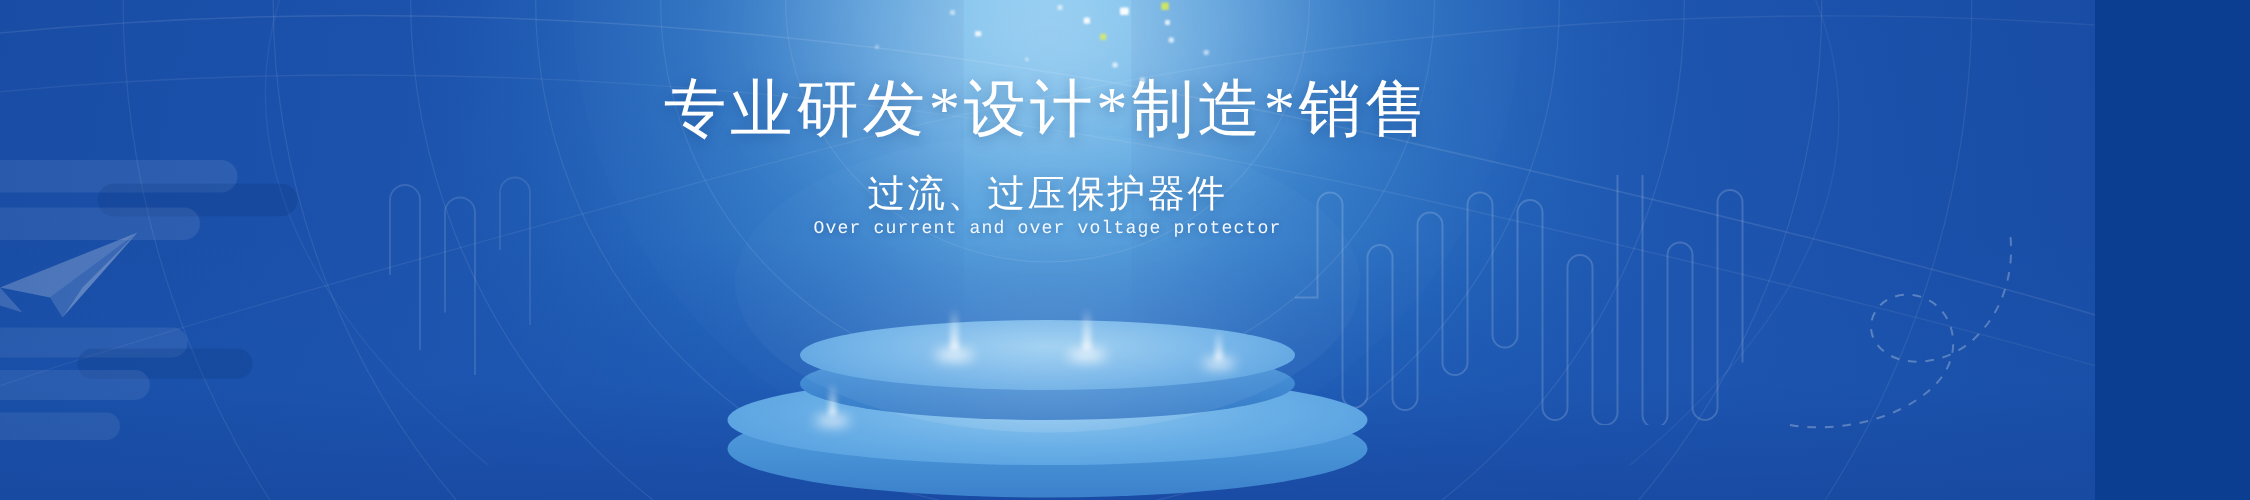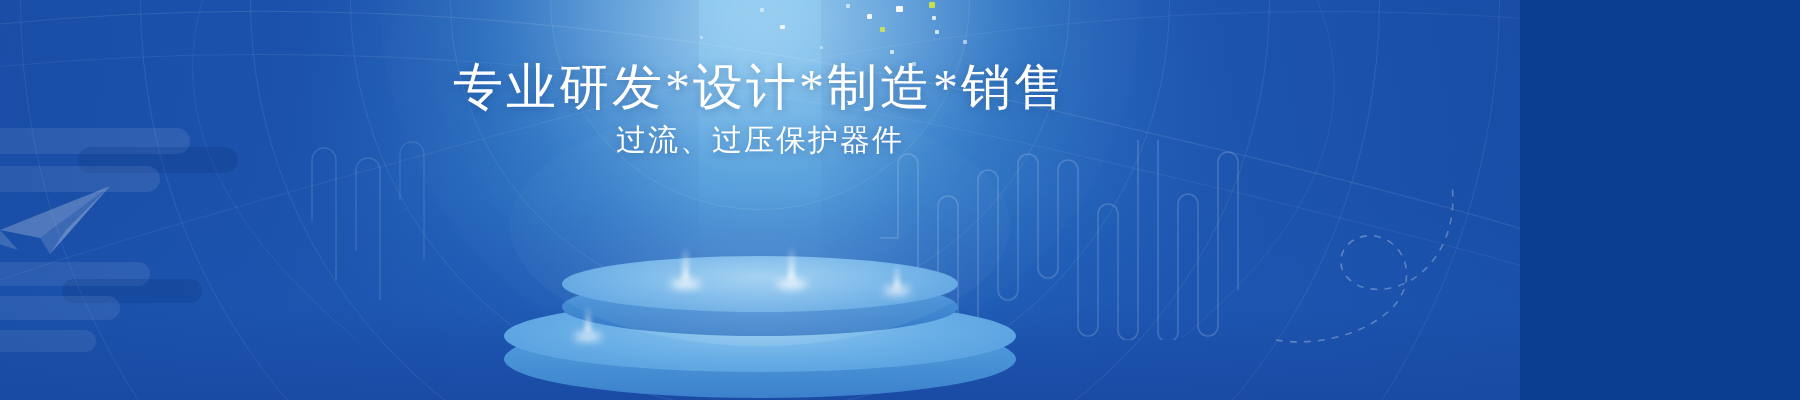--- a/index.html
+++ b/index.html
@@ -1,21 +1,21 @@
 <!DOCTYPE html>
 <html><head>
 <meta charset="utf-8">
 <style>
   * { margin:0; padding:0; box-sizing:border-box; }
   html, body { background:#0b3d91; }
   body { font-family:"Liberation Sans", sans-serif; }
 
   .banner{
     position:relative;
-    width:1520px;
+    width:1676px;
     height:400px;
     overflow:hidden;
     background:#1c5cb5;
   }
 
   
   .bg-base{
     position:absolute; inset:0;
     background:
       radial-gradient(ellipse 900px 560px at 50% -8%,
@@ -92,21 +92,21 @@
     text-shadow:0 2px 10px rgba(10,50,110,0.35);
   }
   .sub1{
     margin-top:6px;
     font-family:"Liberation Mono", monospace;
     font-size:16.5px;
     letter-spacing:1.1px;
     color:#f2f8ff;
     text-shadow:0 1px 5px rgba(10,50,110,0.35);
   }
-  .h2-wrap{ margin-top:6px; }
+  .h2-wrap{ margin-top:22px; }
   .h2{
     font-family:"Liberation Serif", serif;
     font-size:30px;
     line-height:36px;
     letter-spacing:2px;
     color:#ffffff;
     text-shadow:0 2px 9px rgba(10,50,110,0.35);
   }
   .sub2{
     margin-top:1px;
@@ -238,17 +238,18 @@
   </div>
 
   <div style="position:absolute;left:50%;top:-120px;transform:translateX(-50%);width:460px;height:300px;
               border-radius:50%;filter:blur(38px);
               background:radial-gradient(ellipse at center, rgba(255,255,255,0.40) 0%, rgba(255,255,255,0.10) 50%, rgba(255,255,255,0) 100%);"></div>
 
   <div class="text-block">
     <div class="h1">专业研发*设计*制造*销售</div>
     <div class="h2-wrap">
       <div class="h2">过流、过压保护器件</div>
+      <div class="sub2">Over current and over voltage protector</div>
     </div>
   </div>
 
   <div class="vignette"></div>
 </div>
 
 </body></html>

